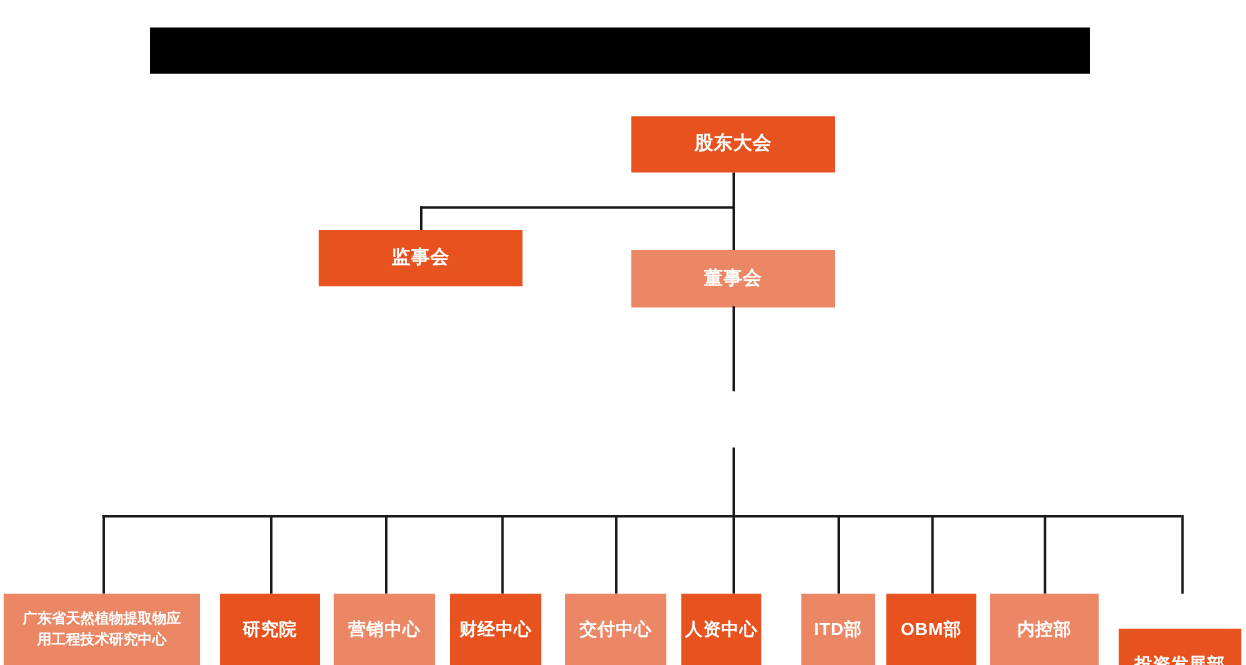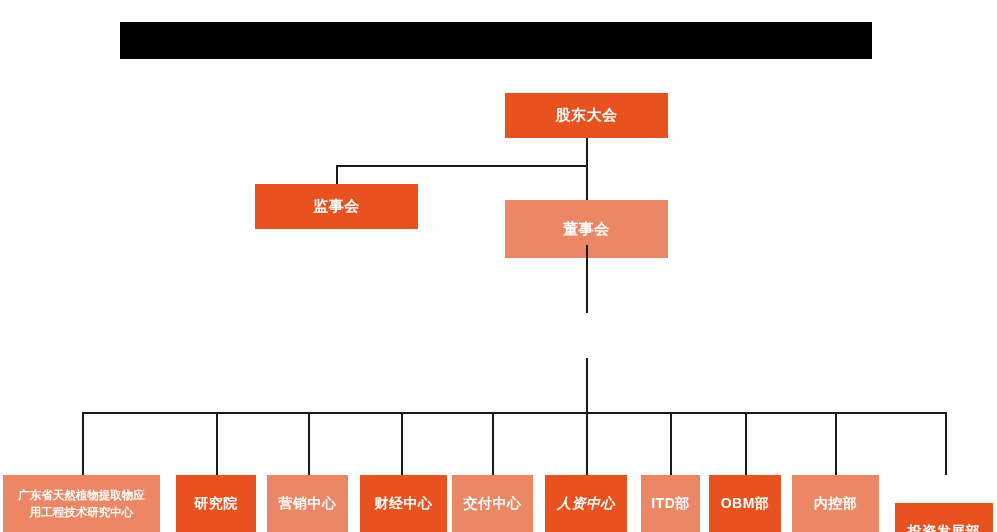--- a/index.html
+++ b/index.html
@@ -65,21 +65,21 @@
 
   <div class="conn v" style="left:586px; top:138px; height:28px;"></div>
   <div class="conn h" style="left:336px; top:165px; width:252px;"></div>
   <div class="conn v" style="left:336px; top:165px; height:35px;"></div>
   <div class="conn v" style="left:586px; top:165px; height:35px;"></div>
 
   <div class="node dark node-l2" style="left:255px; top:184px; width:163px; height:45px;">
     <span>监事会</span>
   </div>
 
-  <div class="node light node-l2" style="left:505px; top:200px; width:163px; height:58px;">
+  <div class="node light node-l2" style="left:505px; top:200px; width:163px; height:46px;">
     <span>董事会</span>
   </div>
 
   <div class="conn v" style="left:586px; top:245px; height:68px;"></div>
 
 
   <div class="conn v" style="left:586px; top:358px; height:55px;"></div>
   <div class="conn h" style="left:82px; top:412px; width:863px;"></div>
 
   <div class="conn v" style="left:82px; top:412px; height:63px;"></div>
@@ -99,29 +99,29 @@
   </div>
 
   <div class="node dark node-l4" style="left:176px; top:475px; width:80px; height:57px;">
     <span>研究院</span>
   </div>
 
   <div class="node light node-l4" style="left:267px; top:475px; width:81px; height:57px;">
     <span>营销中心</span>
   </div>
 
-  <div class="node dark node-l4" style="left:360px; top:475px; width:87px; height:57px;">
+  <div class="node dark node-l4" style="left:360px; top:475px; width:73px; height:57px;">
     <span>财经中心</span>
   </div>
 
   <div class="node light node-l4" style="left:452px; top:475px; width:81px; height:57px;">
     <span>交付中心</span>
   </div>
 
-  <div class="node dark node-l4" style="left:545px; top:475px; width:82px; height:57px;font-style:italic;">
+  <div class="node dark node-l4" style="left:545px; top:475px; width:64px; height:57px;">
     <span>人资中心</span>
   </div>
 
   <div class="node light node-l4" style="left:641px; top:475px; width:59px; height:57px;">
     <span>ITD部</span>
   </div>
 
   <div class="node dark node-l4" style="left:709px; top:475px; width:72px; height:57px;">
     <span>OBM部</span>
   </div>

